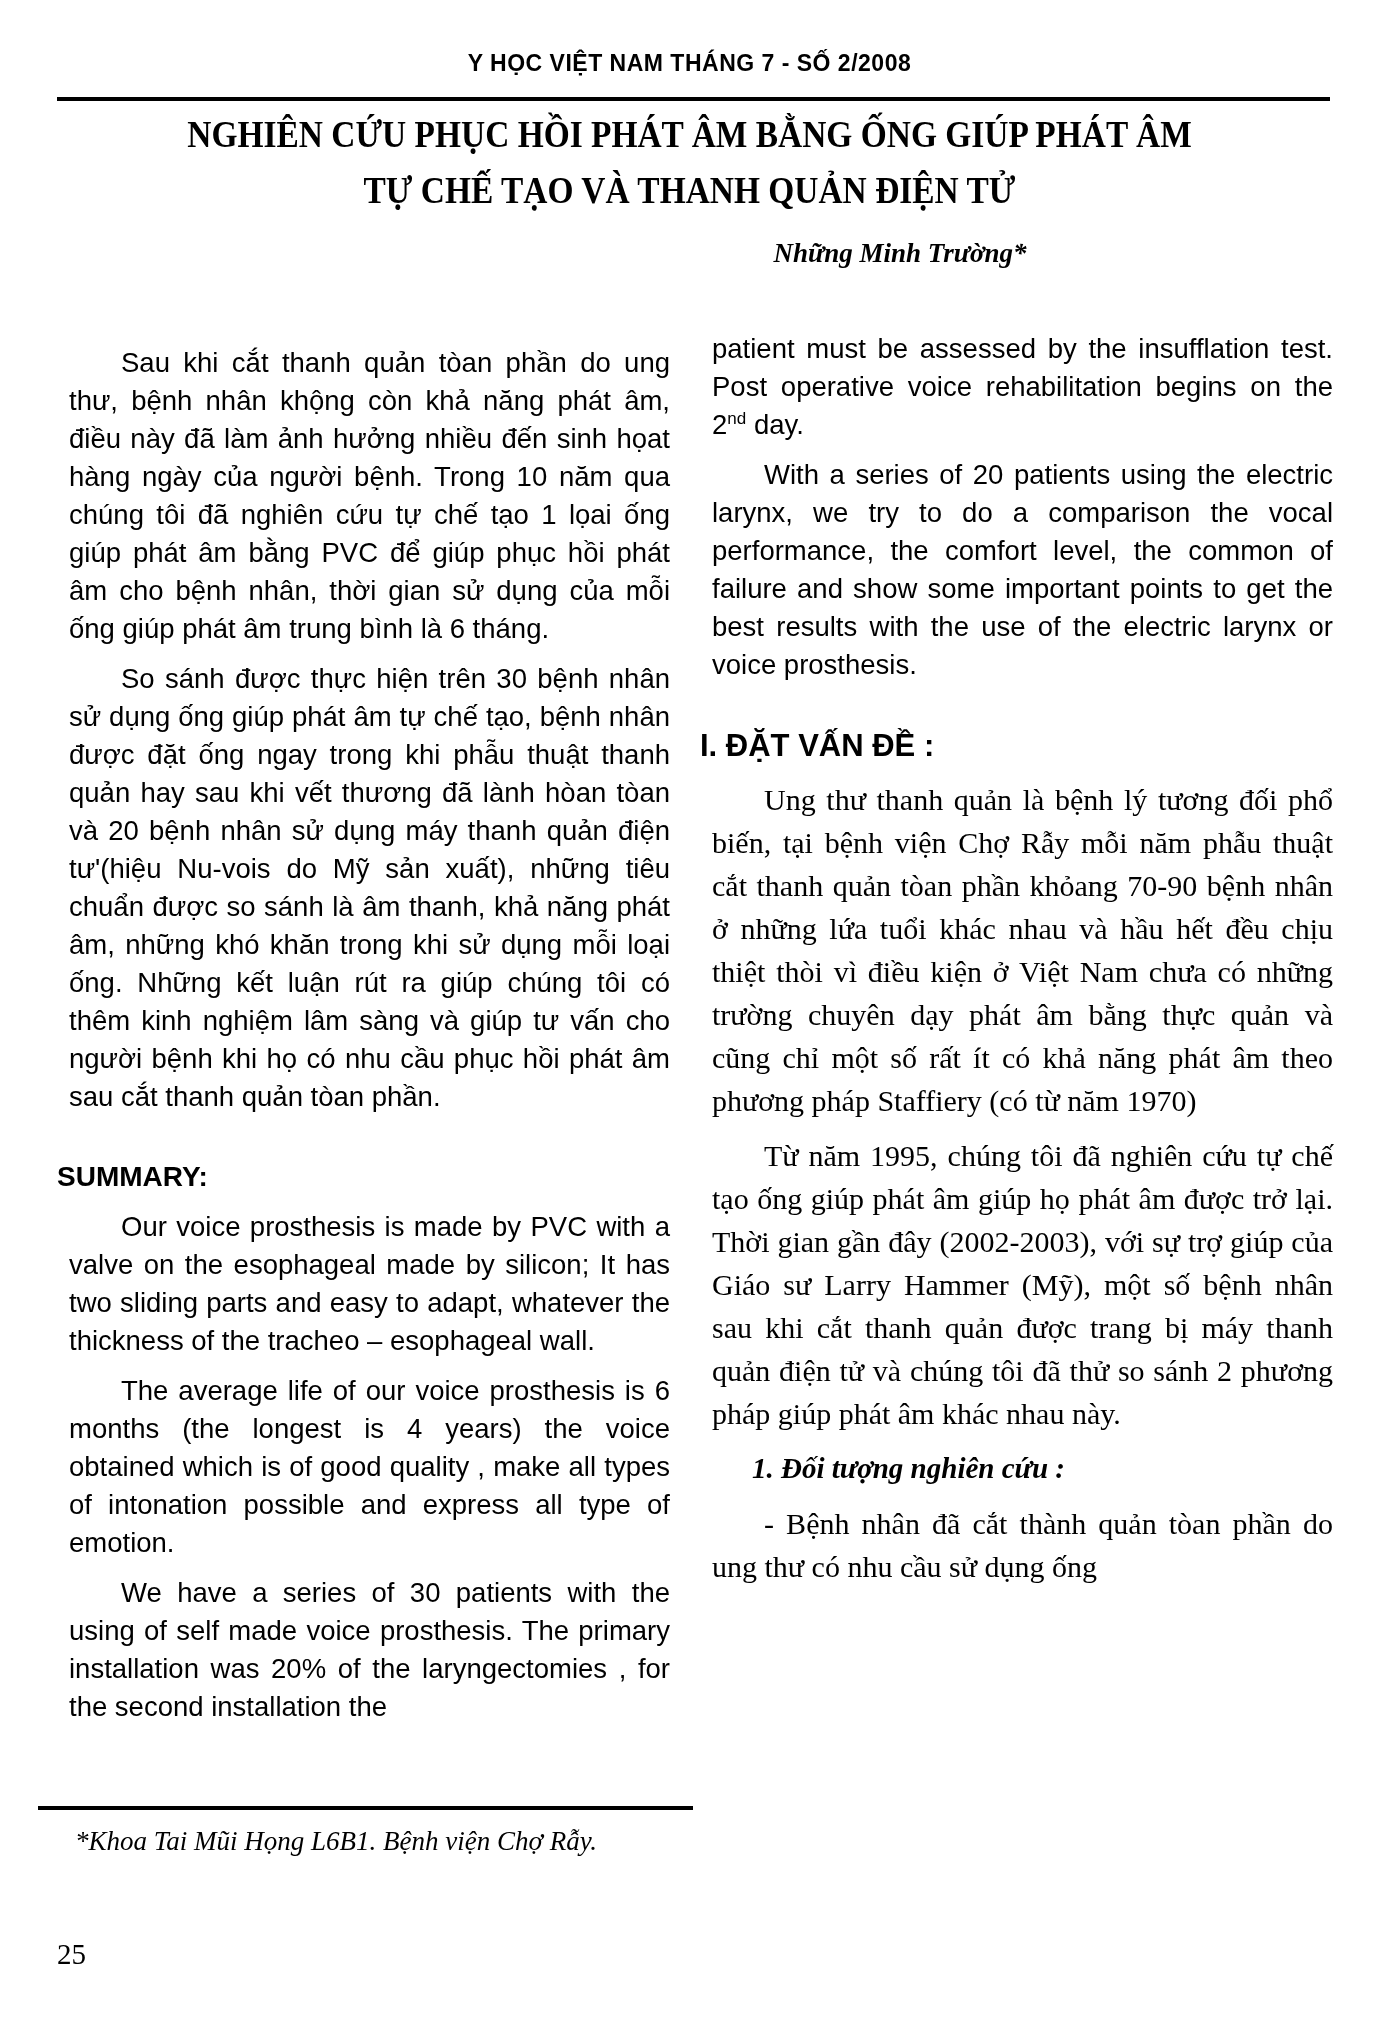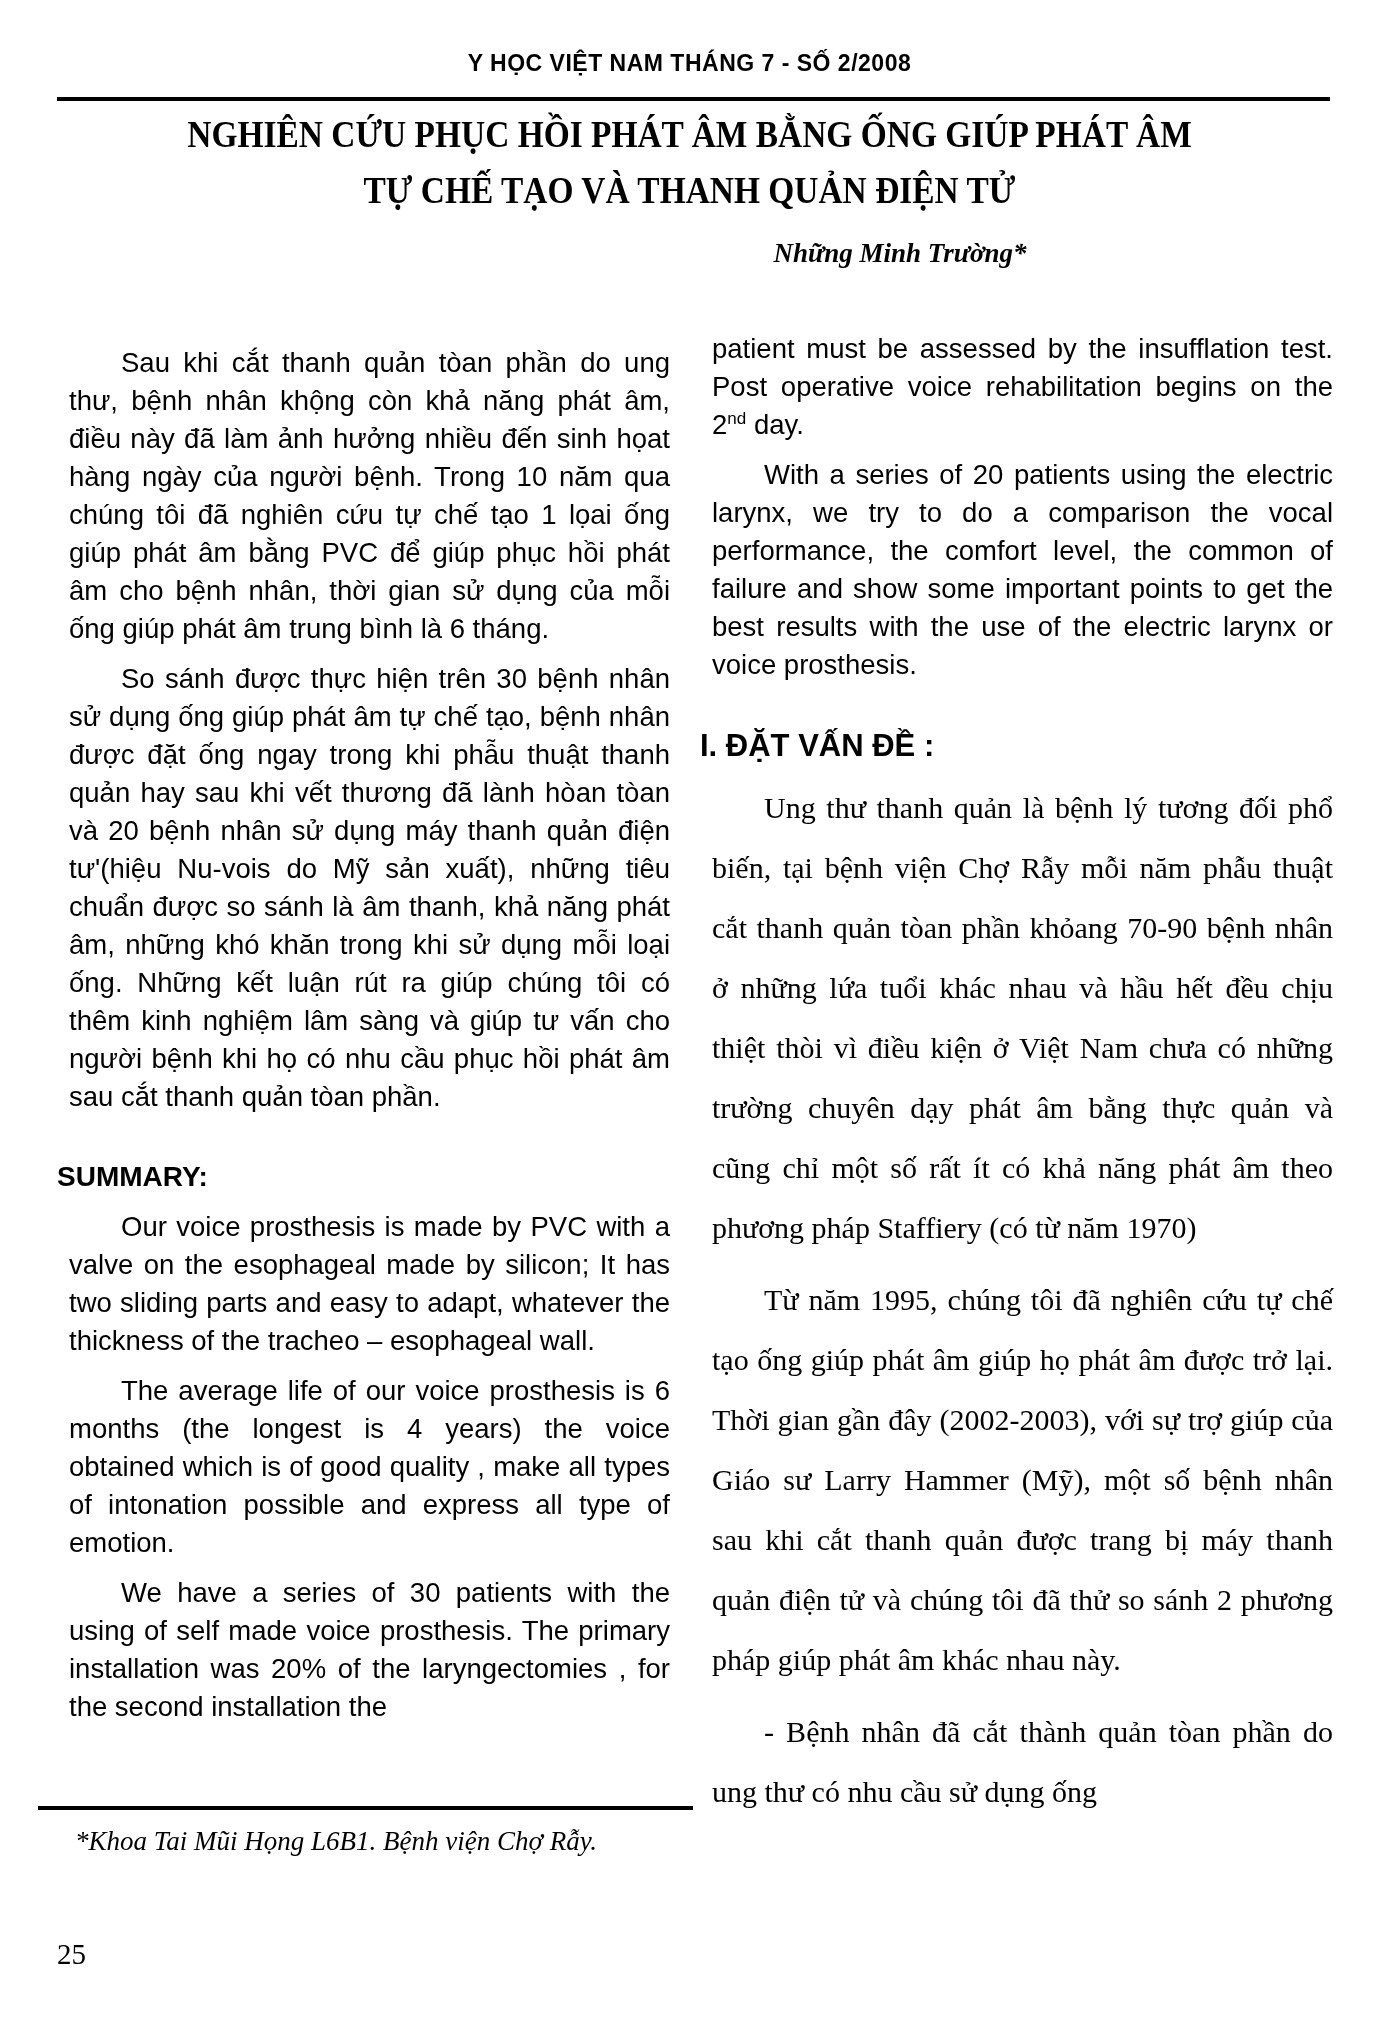--- a/index.html
+++ b/index.html
@@ -78,21 +78,21 @@
     font-weight: bold;
     font-size: 31px;
     line-height: 40px;
     margin: 42px 0 12px 0;
     text-align: left;
   }
   .h-summary { margin-top: 42px; }
   .serif-block {
     font-family: "Liberation Serif", serif;
     font-size: 30px;
-    line-height: 60px;
+    line-height: 43px;
   }
   .h-sub {
     font-family: "Liberation Serif", serif;
     font-weight: bold;
     font-style: italic;
     font-size: 29px;
     margin: 6px 0 6px 0;
     text-indent: 52px;
     text-align: left;
   }
@@ -142,20 +142,21 @@
     <p class="no-indent"><span>patient must be assessed by the insufflation test. Post operative voice rehabilitation begins on the 2</span><sup>nd</sup><span> day.</span></p>
     <p>With a series of 20 patients using the electric larynx, we try to do a comparison the vocal performance, the comfort level, the common of failure and show some important points to get the best results with the use of the electric larynx or voice prosthesis.</p>
 
     <div class="h-section">I. ĐẶT VẤN ĐỀ :</div>
     <div class="serif-block">
       <p>Ung thư thanh quản là bệnh lý tương đối phổ biến, tại bệnh viện Chợ Rẫy mỗi năm phẫu thuật cắt thanh quản tòan phần khỏang 70-90 bệnh nhân ở những lứa tuổi khác nhau và hầu hết đều chịu thiệt thòi vì điều kiện ở Việt Nam chưa có những trường chuyên dạy phát âm bằng thực quản và cũng chỉ một số rất ít có khả năng phát âm theo phương pháp Staffiery (có từ năm 1970)</p>
       <p>Từ năm 1995, chúng tôi đã nghiên cứu tự chế tạo ống giúp phát âm giúp họ phát âm được trở lại. Thời gian gần đây (2002-2003), với sự trợ giúp của Giáo sư Larry Hammer (Mỹ), một số bệnh nhân sau khi cắt thanh quản được trang bị máy thanh quản điện tử và chúng tôi đã thử so sánh 2 phương pháp giúp phát âm khác nhau này.</p>
     </div>
 
     <div class="serif-block">
+      <div class="h-sub">1. Đối tượng nghiên cứu :</div>
       <p>- Bệnh nhân đã cắt thành quản tòan phần do ung thư có nhu cầu sử dụng ống</p>
     </div>
   </div>
 
   <div class="footnote-rule"></div>
   <div class="footnote">*Khoa Tai Mũi Họng L6B1. Bệnh viện Chợ Rẫy.</div>
   <div class="page-number">25</div>
 
 </div>
 

